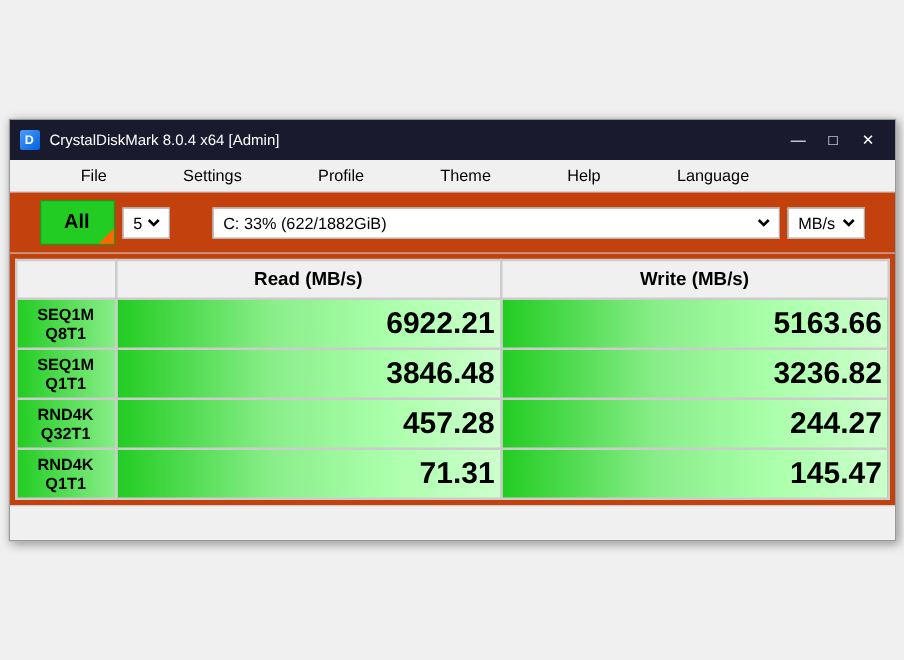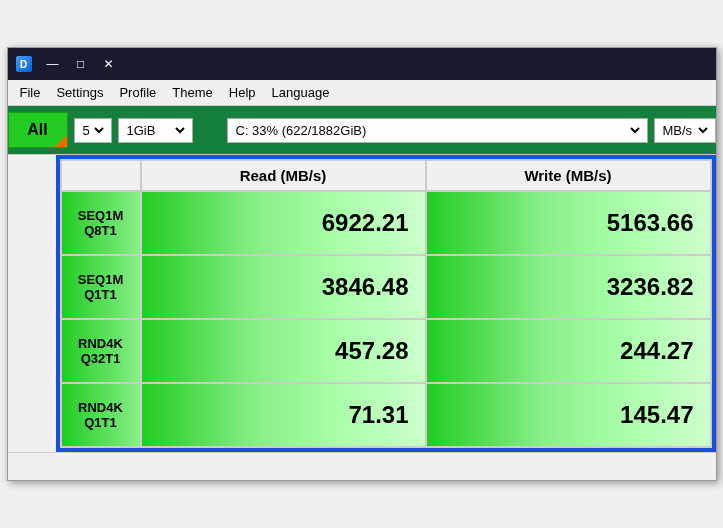--- a/index.html
+++ b/index.html
@@ -75,27 +75,28 @@
       padding: 2px 4px;
       border-bottom: 1px solid #ccc;
       height: 26px;
     }
 
     .menu-item {
       padding: 2px 8px;
       font-size: 13px;
       cursor: pointer;
       color: #000;
+      margin-left: 45px;
     }
 
     .toolbar {
-      background: #15803d;
-      display: flex;
-      align-items: center;
-      padding: 6px 0;
+      background: #c2410c;
+      display: flex;
+      align-items: center;
+      padding: 6px 24px;
       gap: 6px;
       border-bottom: 1px solid #ccc;
       justify-content: center;
     }
 
     .all-btn {
       background: #22cc22;
       color: #000;
       font-weight: bold;
       font-size: 16px;
@@ -132,32 +133,31 @@
     .select-box select {
       border: none;
       background: transparent;
       font-size: 13px;
       cursor: pointer;
       outline: none;
     }
 
     .content {
       padding: 4px;
-      background: #1d4ed8;
-      margin-left: 48px;
+      background: #c2410c;
     }
 
     .bench-table {
       width: 100%;
       border-collapse: collapse;
     }
 
     .bench-table td {
       border: 2px solid #ccc;
-      padding: 16px;
+      padding: 4px;
     }
 
     .header-row td {
       font-weight: bold;
       font-size: 15px;
       text-align: center;
       padding: 6px 4px;
       background: #f0f0f0;
       border: 2px solid #ccc;
     }
@@ -188,20 +188,21 @@
       border-top: 1px solid #ccc;
     }
   </style>
 </head>
 <body>
 
 <div class="window">
 
   <div class="title-bar">
     <div class="title-bar-icon">D</div>
+    <span class="title-bar-text">CrystalDiskMark 8.0.4 x64 [Admin]</span>
     <div class="title-bar-controls">
       <button class="title-bar-btn">—</button>
       <button class="title-bar-btn">□</button>
       <button class="title-bar-btn close">✕</button>
     </div>
   </div>
 
   <div class="menu-bar">
     <span class="menu-item">File</span>
     <span class="menu-item">Settings</span>
@@ -216,28 +217,20 @@
       <span>All</span>
     </button>
     <div class="select-box">
       <select>
         <option>5</option>
         <option>1</option>
         <option>3</option>
         <option>9</option>
       </select>
     </div>
-    <div class="select-box">
-      <select>
-        <option>1GiB</option>
-        <option>512MiB</option>
-        <option>2GiB</option>
-        <option>4GiB</option>
-      </select>
-    </div>
     <div class="select-box" style="flex:1;margin-left:28px;">
       <select style="width:100%;">
         <option>C: 33% (622/1882GiB)</option>
       </select>
     </div>
     <div class="select-box">
       <select>
         <option>MB/s</option>
         <option>GB/s</option>
         <option>IOPS</option>

